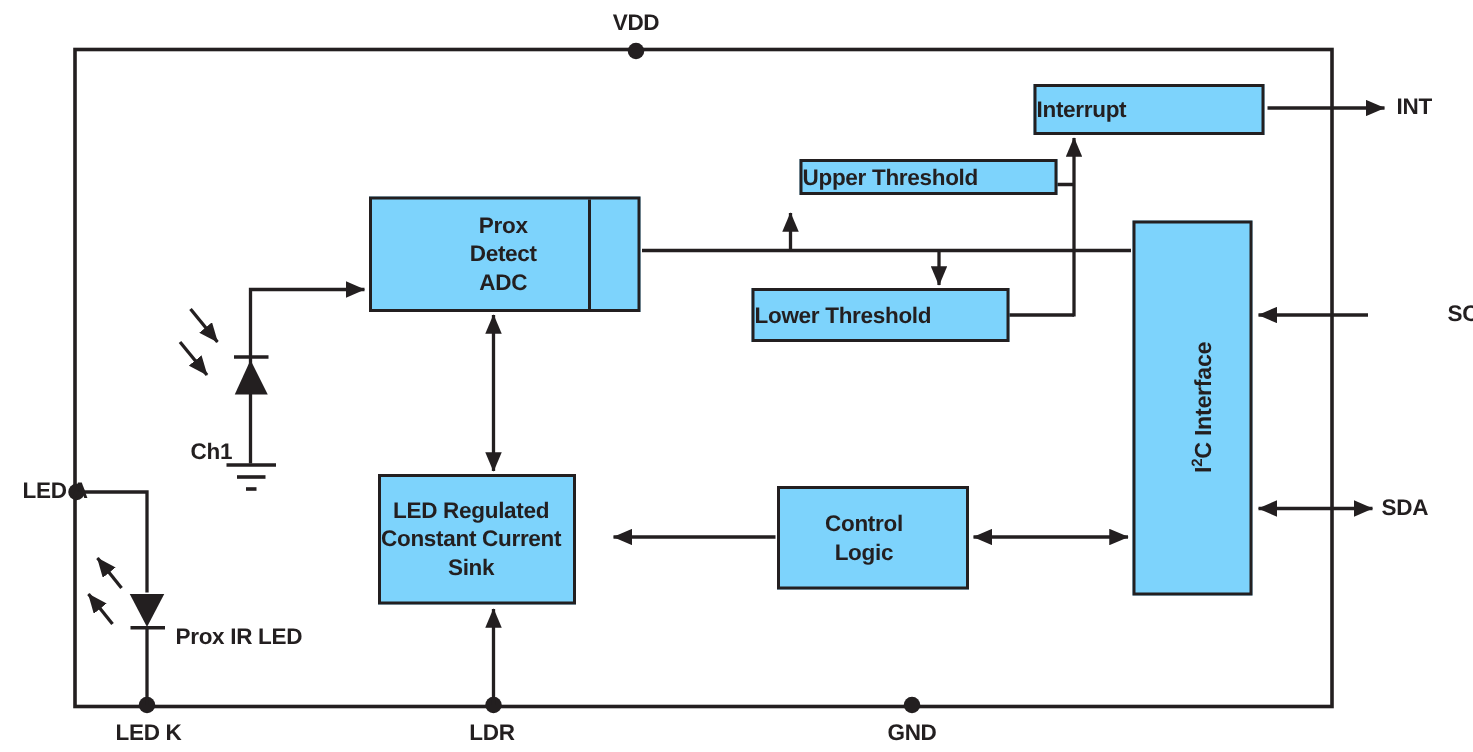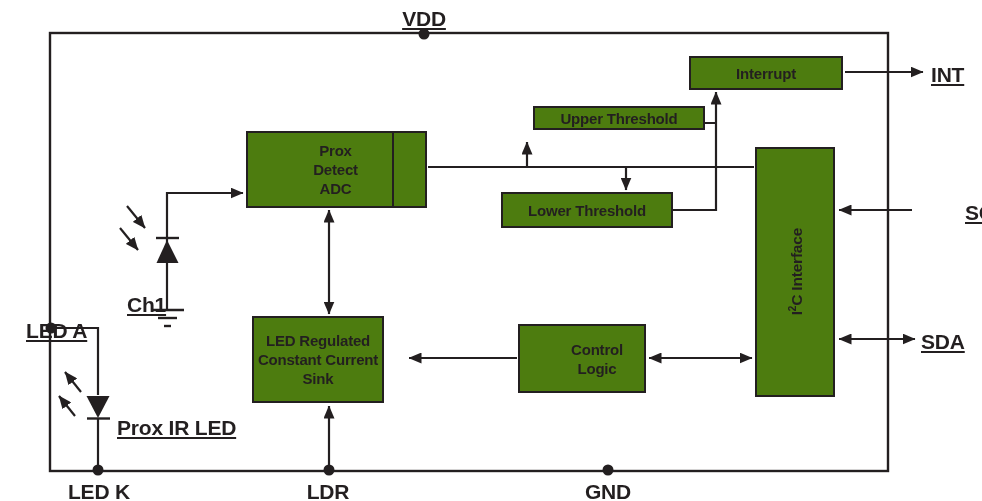--- a/index.html
+++ b/index.html
@@ -11,42 +11,41 @@
     font-family: "Liberation Sans", sans-serif;
     color: #231f20;
     overflow: hidden;
   }
   .wires { position: absolute; left: 0; top: 0; z-index: 1; }
   .block {
     position: absolute;
     z-index: 2;
     box-sizing: border-box;
     border: 2.5px solid #231f20;
-    background: #4d7c0f;
+    background: #7dd3fc;
     display: flex;
     align-items: center;
-    justify-content: center;
+    justify-content: flex-start;
     text-align: center;
     font-weight: 700;
     font-size: 15px;
     line-height: 19px;
     letter-spacing: -0.2px;
     white-space: pre-line;
   }
   .label {
     position: absolute;
     z-index: 3;
     font-weight: 700;
-    font-size: 21px;
+    font-size: 15px;
     letter-spacing: -0.2px;
     white-space: nowrap;
-    text-decoration: underline;
   }
   .center-x { transform: translateX(-50%); }
-  .adc-split { padding: 0; }
+  .adc-split { padding: 0; flex-direction: column; }
   .adc-cell-left {
     box-sizing: border-box;
     width: 114px; height: 100%;
     border-right: 2.5px solid #231f20;
     display: flex; align-items: center; justify-content: center;
     white-space: pre-line;
   }
   .adc-cell-right {
     flex: 1; height: 100%;
     display: flex; align-items: center; justify-content: center;
@@ -152,20 +151,20 @@
 
   <div class="block" style="left:518px; top:324px; width:128px; height:69px;padding-left:30px;">
     <span>Control
 Logic</span>
   </div>
 
   <div class="label center-x" style="left:424px; top:7px;">VDD</div>
   <div class="label center-x" style="left:608px; top:480px;">GND</div>
   <div class="label center-x" style="left:328px; top:480px;">LDR</div>
   <div class="label center-x" style="left:99px; top:480px;">LED K</div>
-  <div class="label" style="left:26px; top:319px;">LED A</div>
+  <div class="label" style="left:15px; top:319px;">LED A</div>
   <div class="label" style="left:931px; top:63px;">INT</div>
   <div class="label" style="left:920px; top:201px;margin-left:45px;">SCL</div>
   <div class="label" style="left:921px; top:330px;">SDA</div>
   <div class="label" style="left:127px; top:269px;margin-top:24px;">Ch1</div>
   <div class="label" style="left:117px; top:394px;margin-top:22px;">Prox IR LED</div>
 
 </div>
 
 </body></html>

